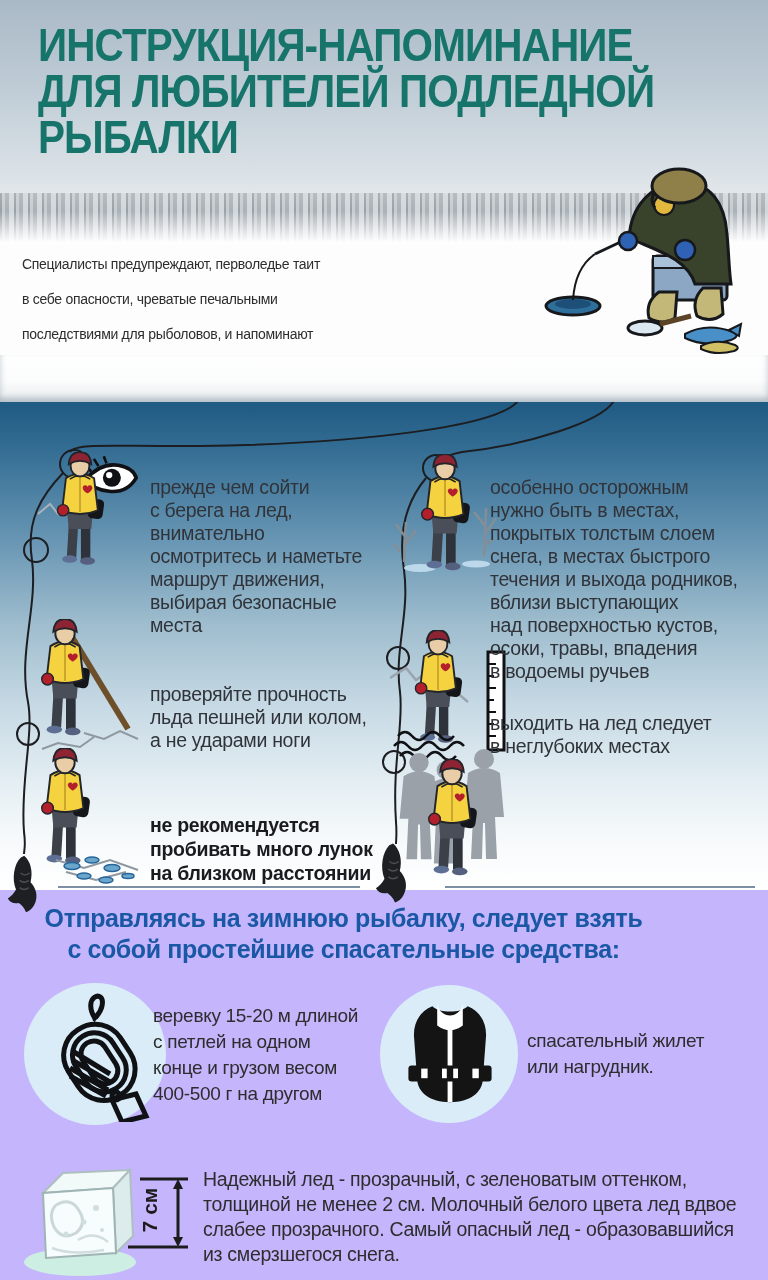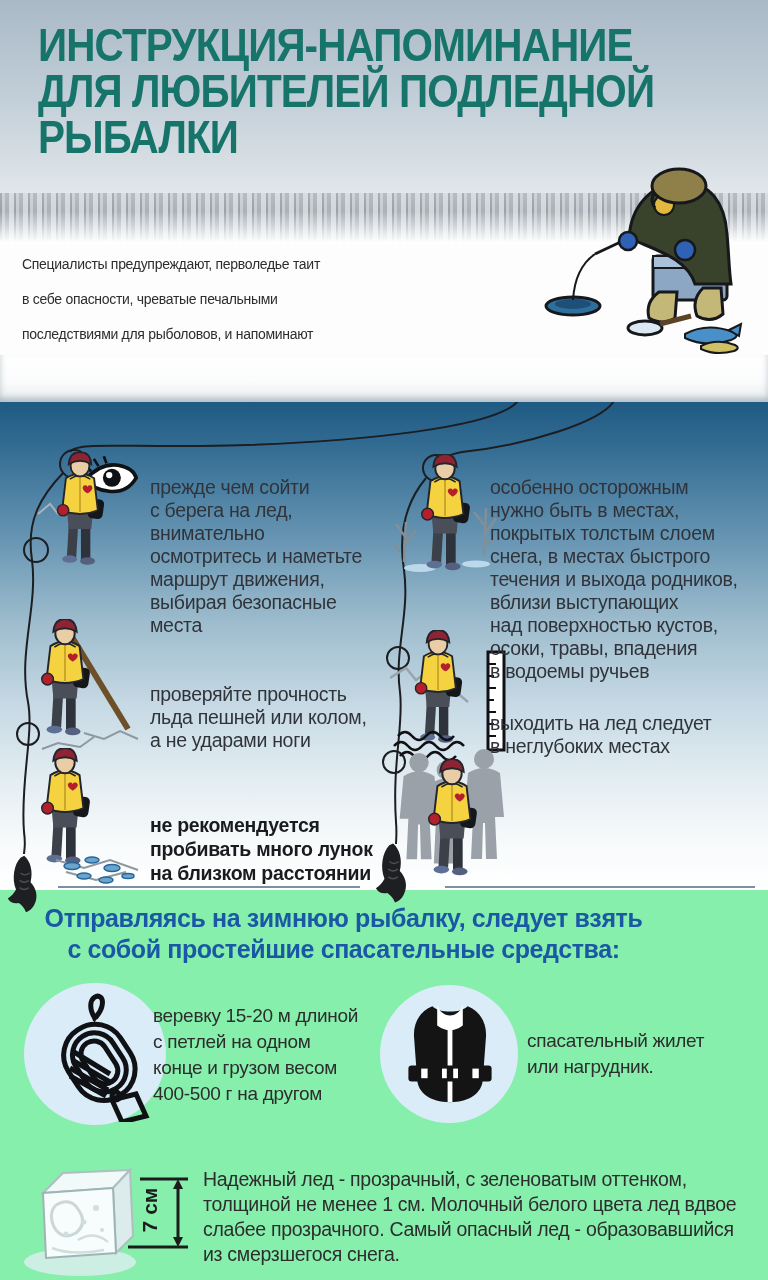--- a/index.html
+++ b/index.html
@@ -1,17 +1,17 @@
 <!DOCTYPE html>
 <html><head>
 <meta charset="utf-8">
 <style>
   html,body{margin:0;padding:0;background:#777;}
   .page{position:relative;width:768px;height:1280px;margin:0 auto;overflow:hidden;
-        background:#86efac;font-family:"Liberation Sans",sans-serif;}
+        background:#c4b5fd;font-family:"Liberation Sans",sans-serif;}
   .abs{position:absolute;}
   
   .sky{left:0;top:0;width:768px;height:250px;
        background:linear-gradient(180deg,#a9b9c6 0%,#bfccd6 35%,#dfe5e9 75%,#f4f6f7 100%);}
   .trees{left:0;top:193px;width:768px;height:52px;
        background:
          linear-gradient(180deg,rgba(255,255,255,.15) 0%,rgba(255,255,255,0) 35%,#ffffff 96%),
          repeating-linear-gradient(90deg,#9aa1a7 0 2px,#c6ccd1 2px 5px,#aab1b7 5px 9px,#d2d7db 9px 14px);}
   .below-trees{left:0;top:244px;width:768px;height:112px;background:#fdfdfd;}
   .page-title{left:38px;top:22px;width:720px;font-size:46px;line-height:46px;font-weight:bold;
@@ -253,17 +253,17 @@
   </svg>
   <svg class="abs" style="left:120px;top:1175px;" width="70" height="78" viewBox="0 0 70 78">
     <line x1="20" y1="4" x2="68" y2="4" stroke="#1c1c1c" stroke-width="3"></line>
     <line x1="8" y1="72" x2="68" y2="72" stroke="#1c1c1c" stroke-width="3"></line>
     <line x1="58" y1="8" x2="58" y2="68" stroke="#1c1c1c" stroke-width="3"></line>
     <polygon points="58,4 53,14 63,14" fill="#1c1c1c"></polygon>
     <polygon points="58,72 53,62 63,62" fill="#1c1c1c"></polygon>
   </svg>
   <div class="abs ice-measure" style="left:120px;top:1198px;width:60px;text-align:center;">7 см</div>
   <div class="abs ice-text" style="left:203px;top:1167px;">Надежный лед - прозрачный, с зеленоватым оттенком,
-толщиной не менее 1 см. Молочный белого цвета лед вдвое
+толщиной не менее 2 см. Молочный белого цвета лед вдвое
 слабее прозрачного. Самый опасный лед - образовавшийся
 из смерзшегося снега.</div>
 
 </div>
 
 </body></html>

